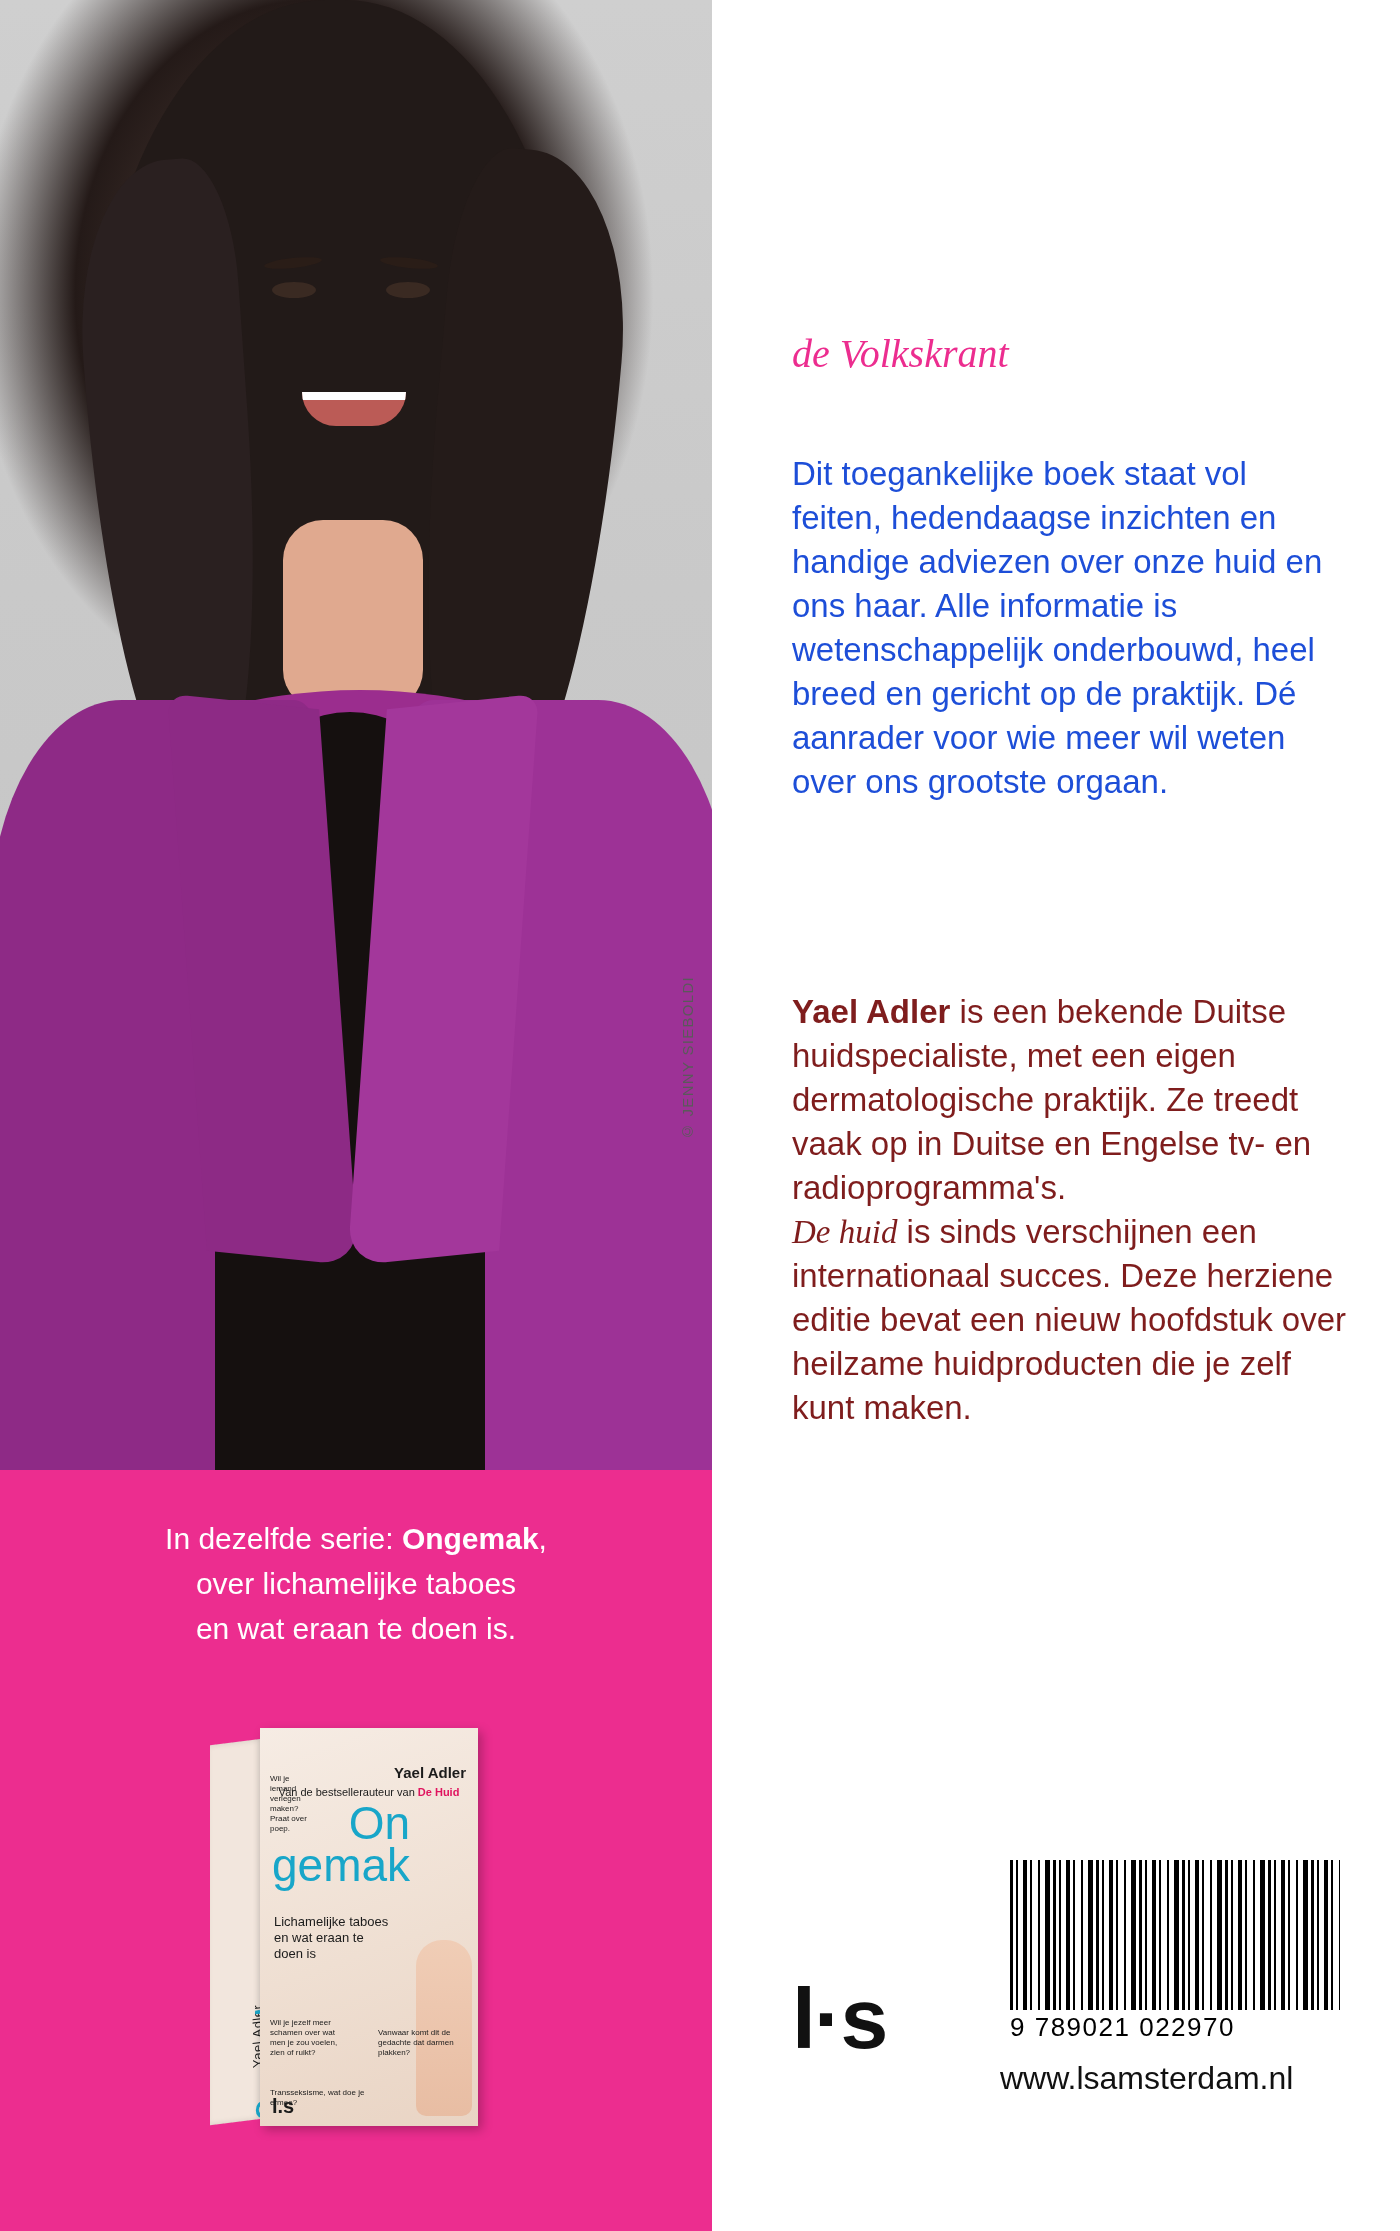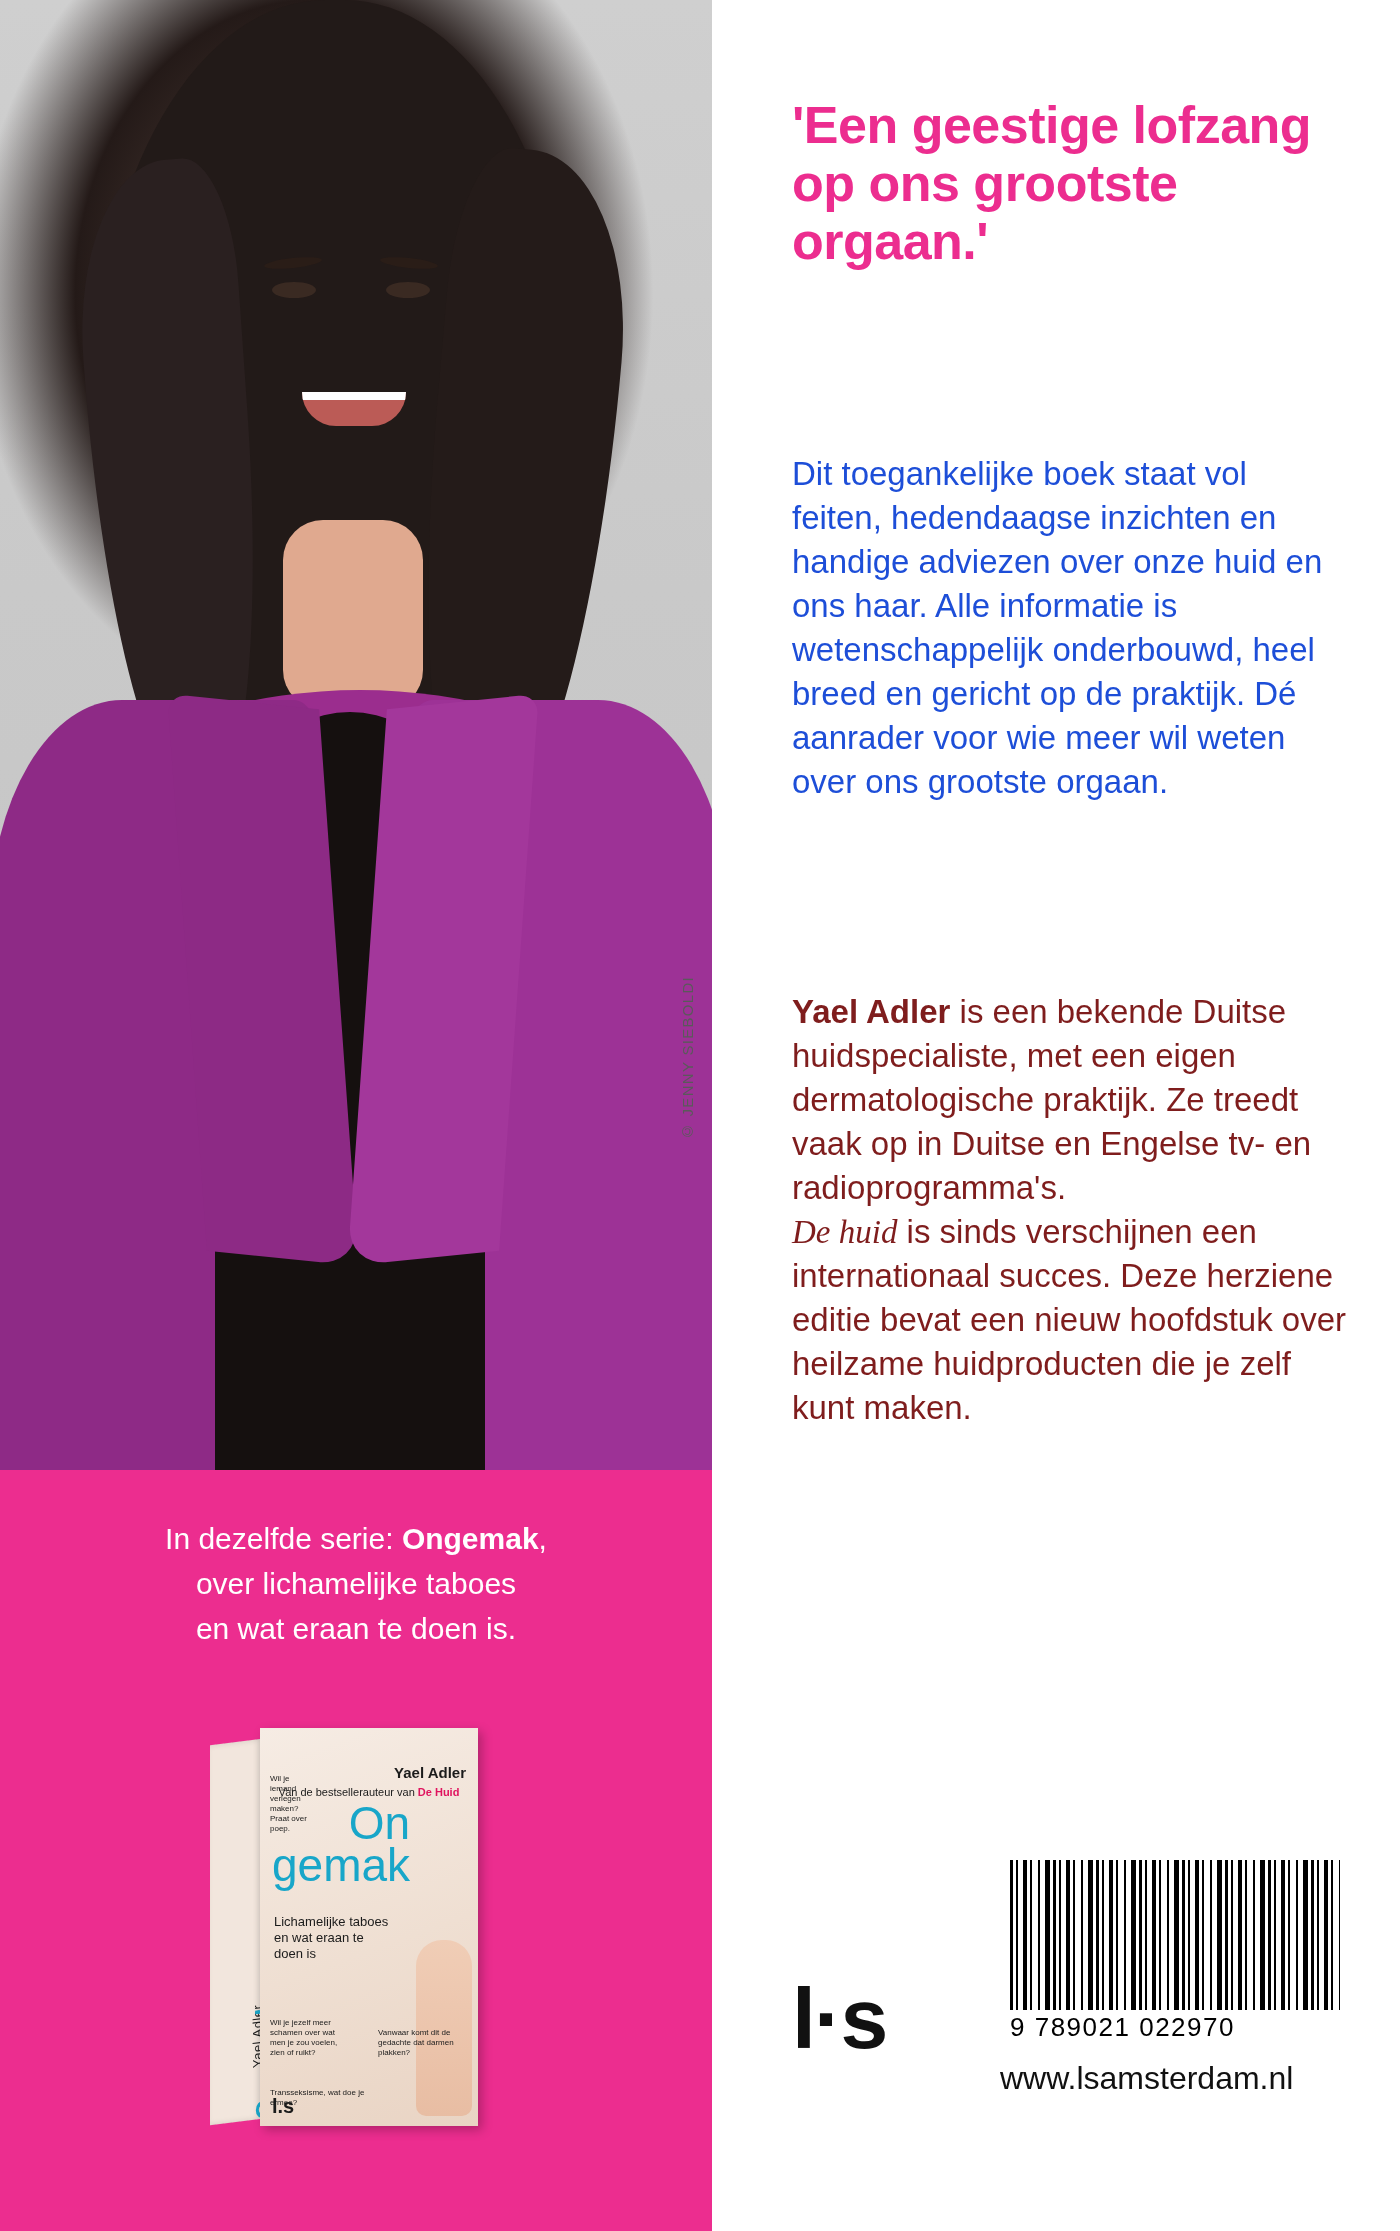--- a/index.html
+++ b/index.html
@@ -471,21 +471,21 @@
           <div class="bf-bubble bf-b2">Wil je jezelf meer schamen over wat men je zou voelen, zien of ruikt?</div>
           <div class="bf-bubble bf-b3">Vanwaar komt dit de gedachte dat darmen plakken?</div>
           <div class="bf-bubble bf-b4">Transseksisme, wat doe je ermee?</div>
           <div class="bf-logo">l.s</div>
         </div>
       </div>
     </div>
   </div>
 
   <div class="right-col">
-    <div class="quote">'Een geestige lofzang op ons grootste orgaan.'</div>
+    <div class="quote-source">de Volkskrant</div>
     <div class="blurb">Dit toegankelijke boek staat vol feiten, hedendaagse inzichten en handige adviezen over onze huid en ons haar. Alle informatie is wetenschappelijk onderbouwd, heel breed en gericht op de praktijk. Dé aanrader voor wie meer wil weten over ons grootste orgaan.</div>
 
     <div class="bio">
       <b>Yael Adler</b><span> is een bekende Duitse huidspecialiste, met een eigen dermatologische praktijk. Ze treedt vaak op in Duitse en Engelse tv- en radioprogramma's.</span><br>
       <i>De huid</i><span> is sinds verschijnen een internationaal succes. Deze herziene editie bevat een nieuw hoofdstuk over heilzame huidproducten die je zelf kunt maken.</span>
     </div>
 
     <div class="ls-logo">l·s</div>
 
     <div class="barcode-box">

